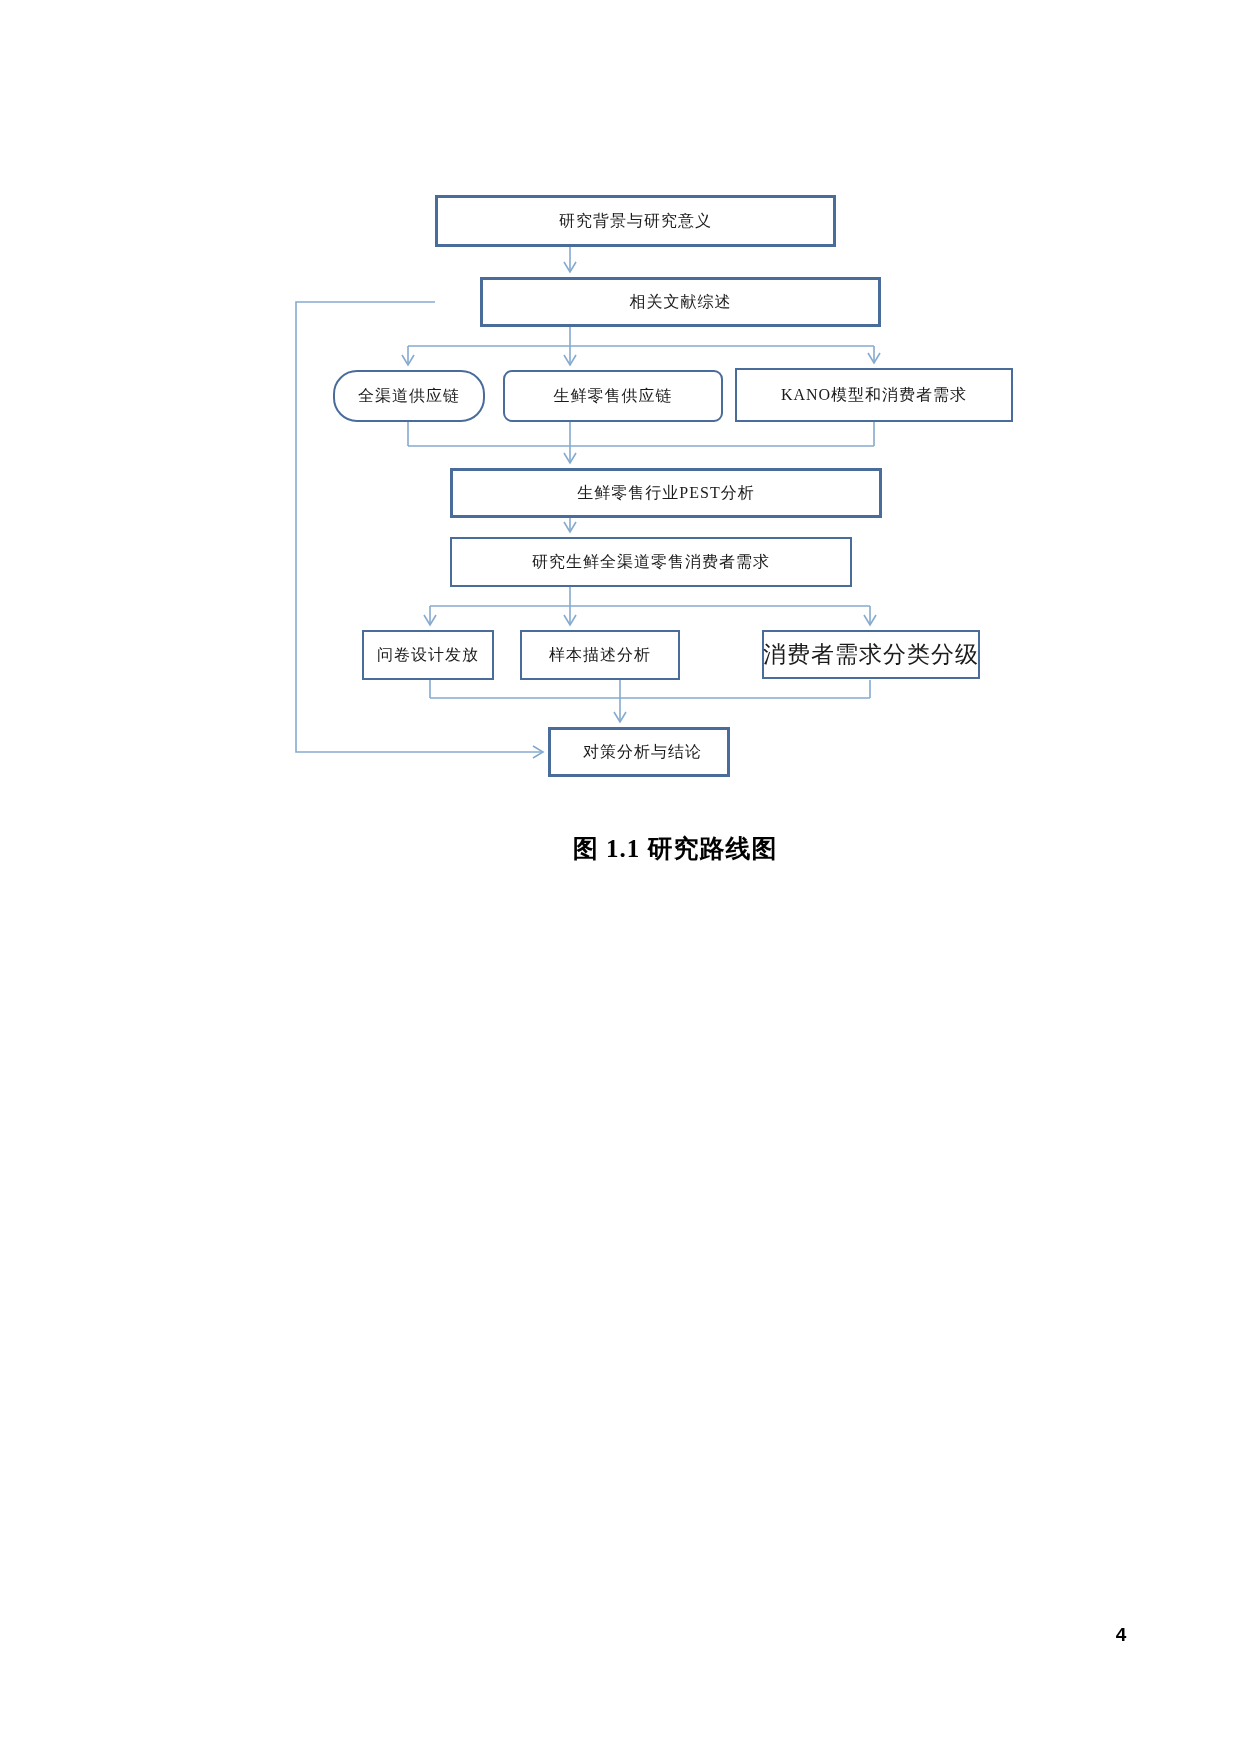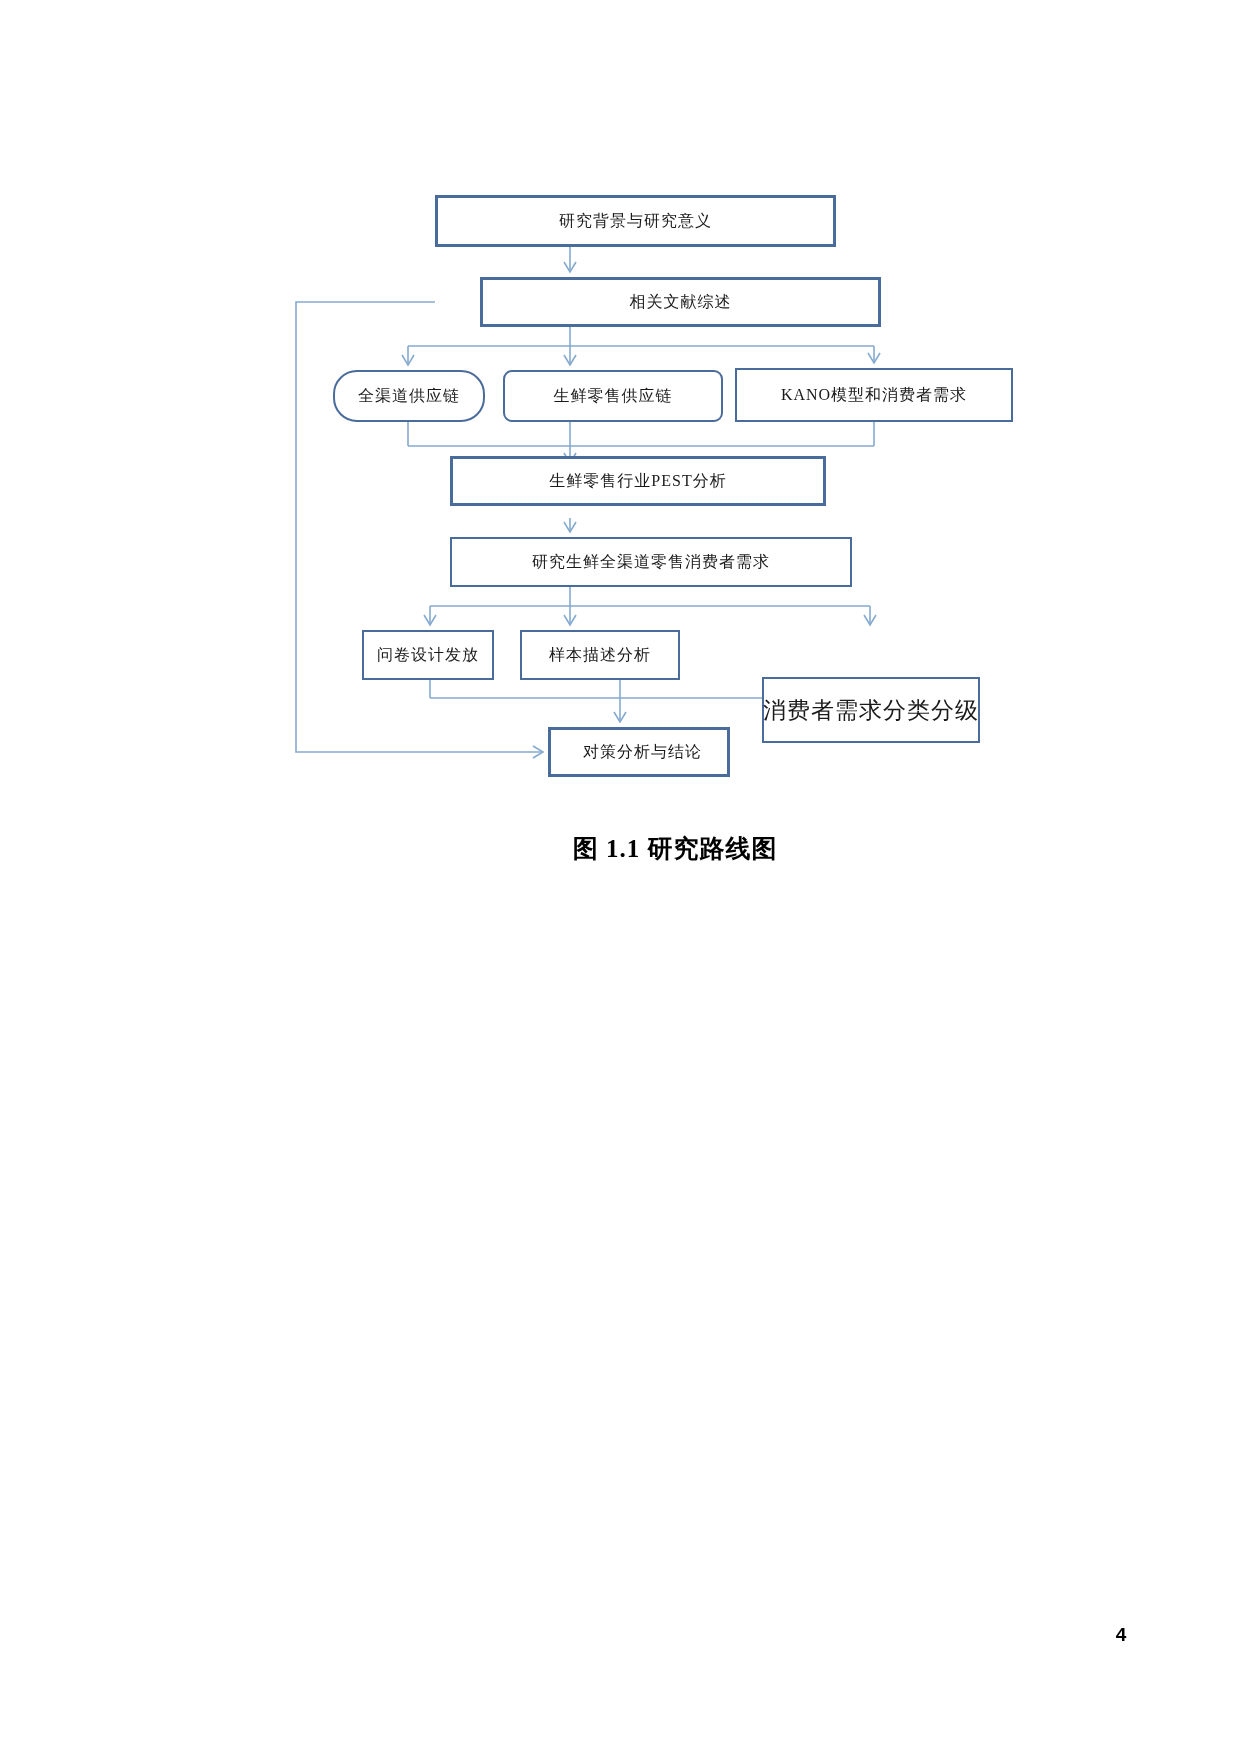--- a/index.html
+++ b/index.html
@@ -20,25 +20,25 @@
     font-size:16px;letter-spacing:1px;
     color:var(--text-color,#1a1a1a);
     white-space:nowrap;
   }
   
   .n-bg        {left:435px;top:195px;width:401px;height:52px;border-width:3px;}
   .n-lit       {left:435px;top:277px;width:401px;height:50px;border-width:3px;margin-left:45px;}
   .n-omni      {left:333px;top:370px;width:152px;height:52px;border-radius:24px;}
   .n-fresh     {left:503px;top:370px;width:220px;height:52px;border-radius:9px;}
   .n-kano      {left:735px;top:368px;width:278px;height:54px;}
-  .n-pest      {left:450px;top:456px;width:376px;height:50px;border-width:3px;}
+  .n-pest      {left:450px;top:468px;width:432px;height:50px;border-width:3px;}
   .n-demand    {left:450px;top:537px;width:402px;height:50px;}
   .n-quest     {left:350px;top:630px;width:132px;height:50px;margin-left:12px;}
   .n-sample    {left:520px;top:630px;width:160px;height:50px;}
-  .n-classify  {left:762px;top:630px;width:218px;height:66px;font-size:23px;margin-top:47px;}
+  .n-classify  {left:762px;top:630px;width:218px;height:49px;font-size:23px;}
   .n-concl     {left:548px;top:727px;width:182px;height:50px;border-width:3px;padding-left:7px;}
   .figure-caption{
     position:absolute;left:480px;top:832px;width:390px;height:32px;
     text-align:center;font-size:25px;font-weight:bold;color:#000;
     letter-spacing:1px;
   }
   .page-number{
     position:absolute;left:1106px;top:1624px;width:30px;
     font-family:"Liberation Sans","DejaVu Sans",sans-serif;
     font-size:19px;font-weight:bold;color:#000;text-align:center;

